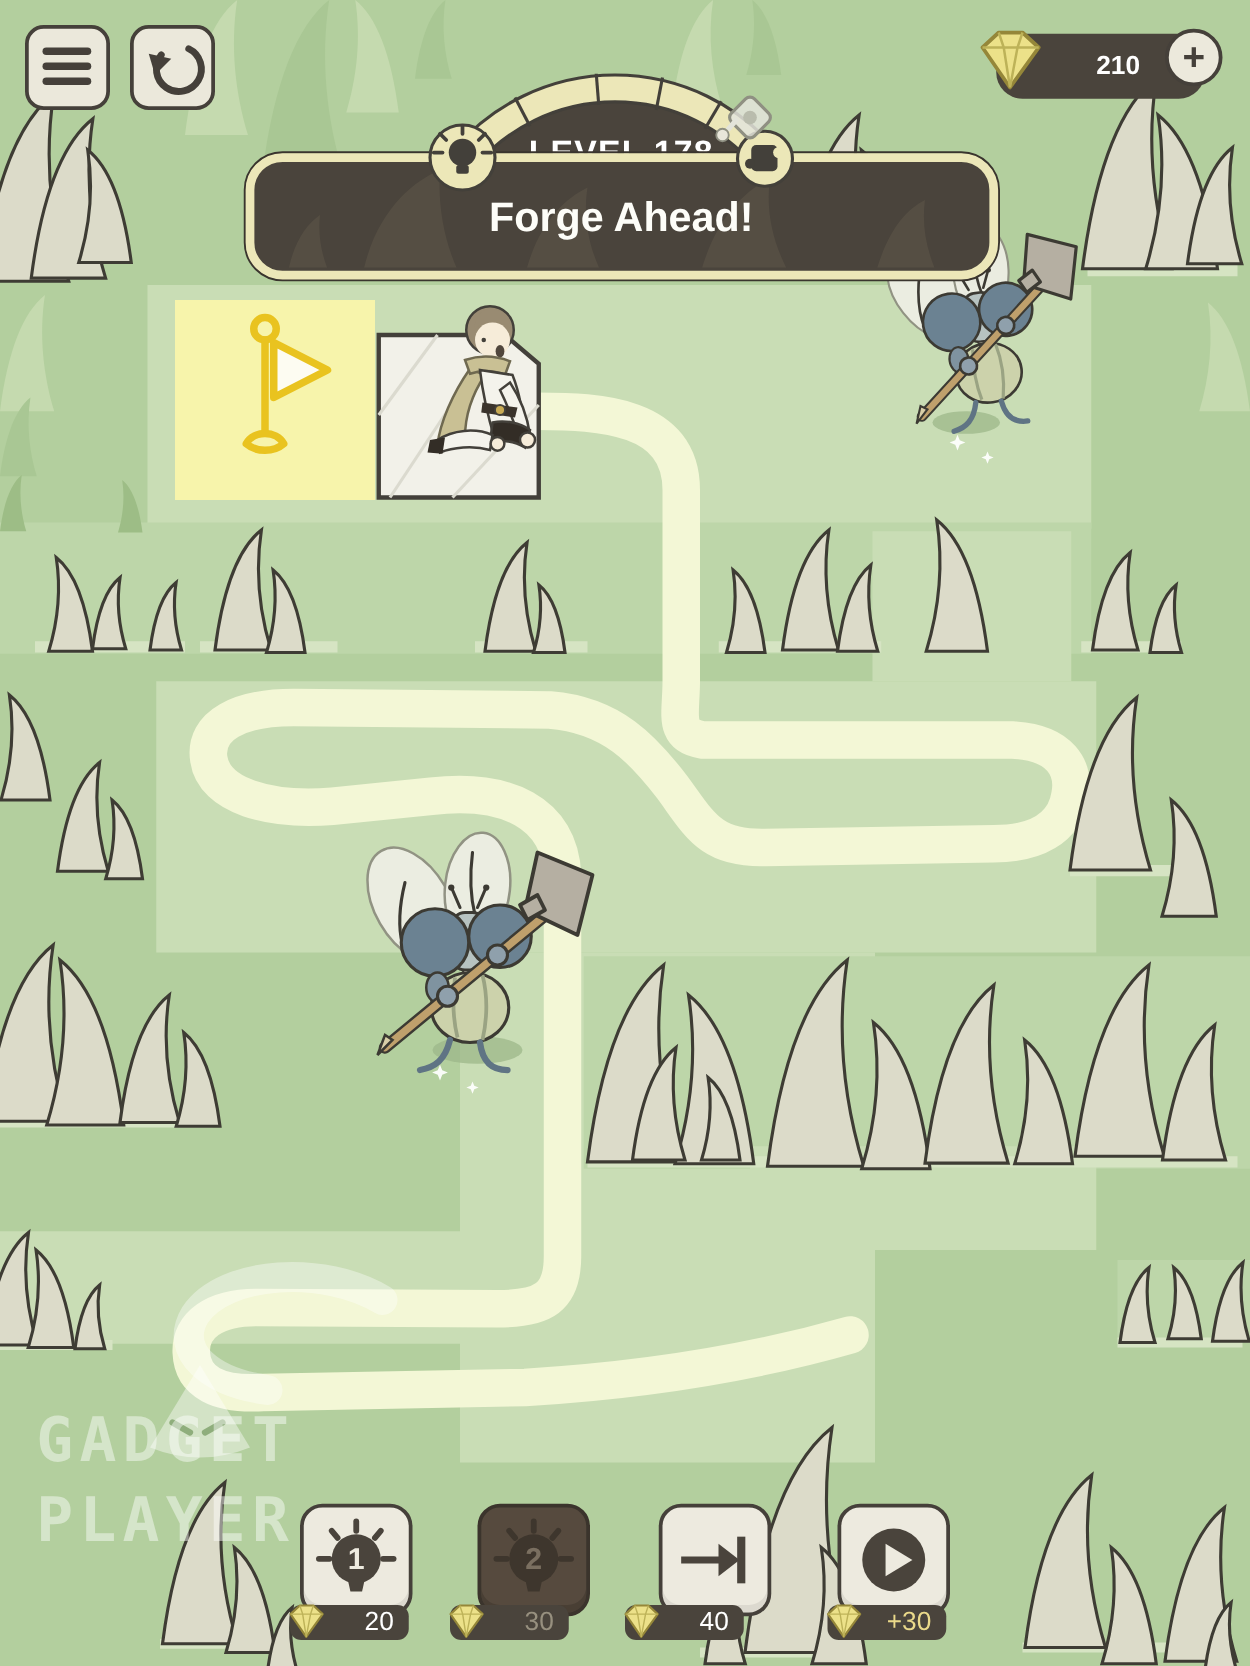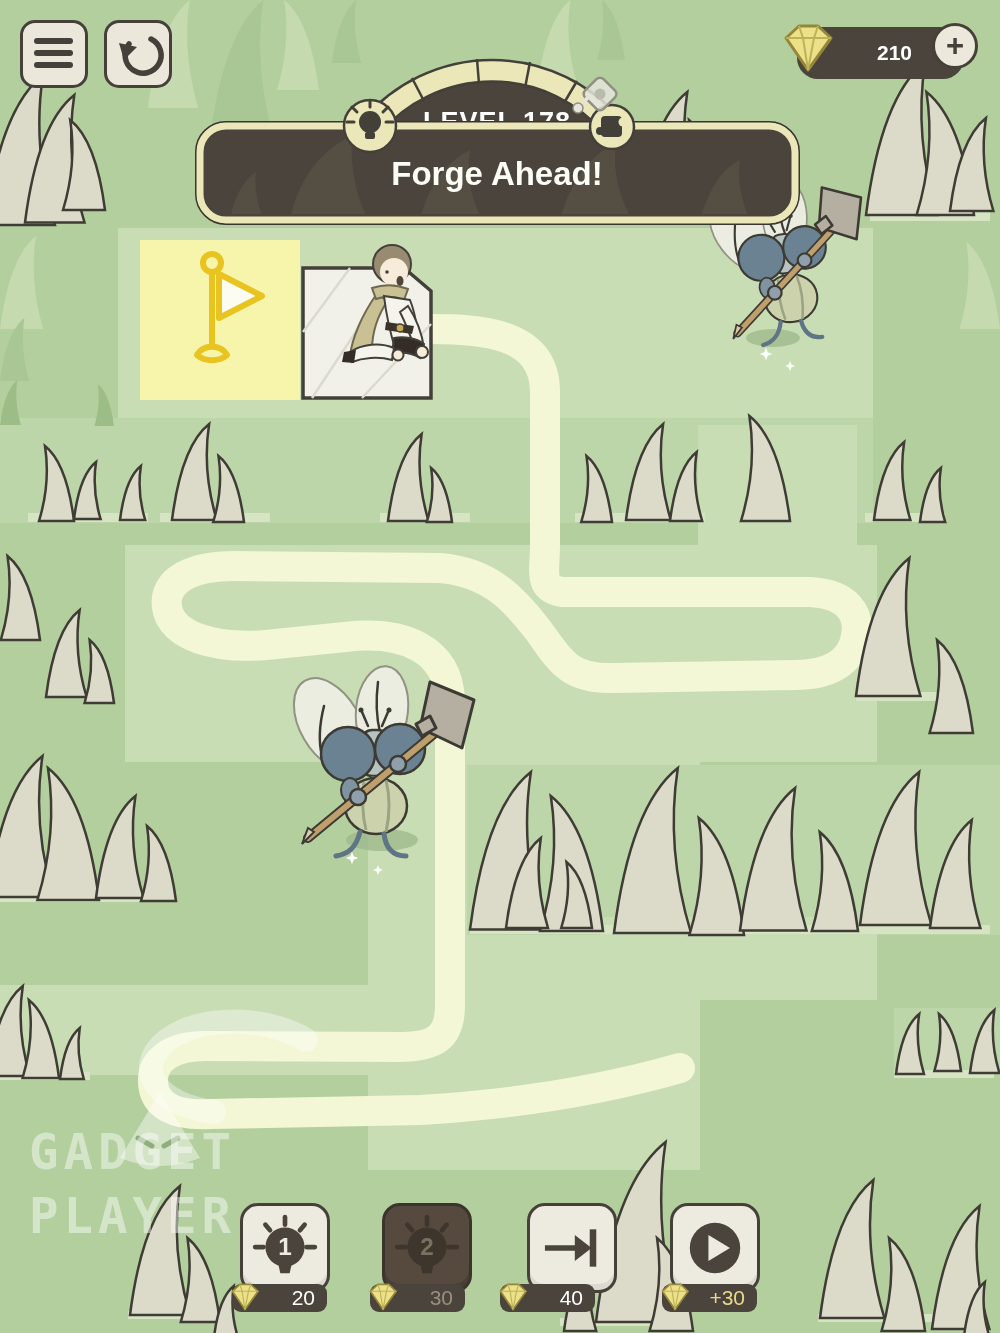--- a/index.html
+++ b/index.html
@@ -419,21 +419,21 @@
     </svg>
   </div>
 
   <div class="cost" style="left:232px;">
     <svg width="40" height="36" viewBox="0 0 70 56">
       <path d="M13 18 L26 6 L45 6 L58 18 L35 50 Z" fill="#ece189" stroke="#958739" stroke-width="3" stroke-linejoin="round"></path>
       <path d="M13 18 L58 18 M26 6 L30 18 L35 50 M45 6 L41 18 L35 50" fill="none" stroke="#bdb258" stroke-width="2"></path>
     </svg>
     <span>20</span>
   </div>
-  <div class="cost muted" style="left:370px;">
+  <div class="cost muted" style="left:360px;">
     <svg width="40" height="36" viewBox="0 0 70 56">
       <path d="M13 18 L26 6 L45 6 L58 18 L35 50 Z" fill="#ece189" stroke="#958739" stroke-width="3" stroke-linejoin="round"></path>
       <path d="M13 18 L58 18 M26 6 L30 18 L35 50 M45 6 L41 18 L35 50" fill="none" stroke="#bdb258" stroke-width="2"></path>
     </svg>
     <span>30</span>
   </div>
   <div class="cost" style="left:500px;">
     <svg width="40" height="36" viewBox="0 0 70 56">
       <path d="M13 18 L26 6 L45 6 L58 18 L35 50 Z" fill="#ece189" stroke="#958739" stroke-width="3" stroke-linejoin="round"></path>
       <path d="M13 18 L58 18 M26 6 L30 18 L35 50 M45 6 L41 18 L35 50" fill="none" stroke="#bdb258" stroke-width="2"></path>

